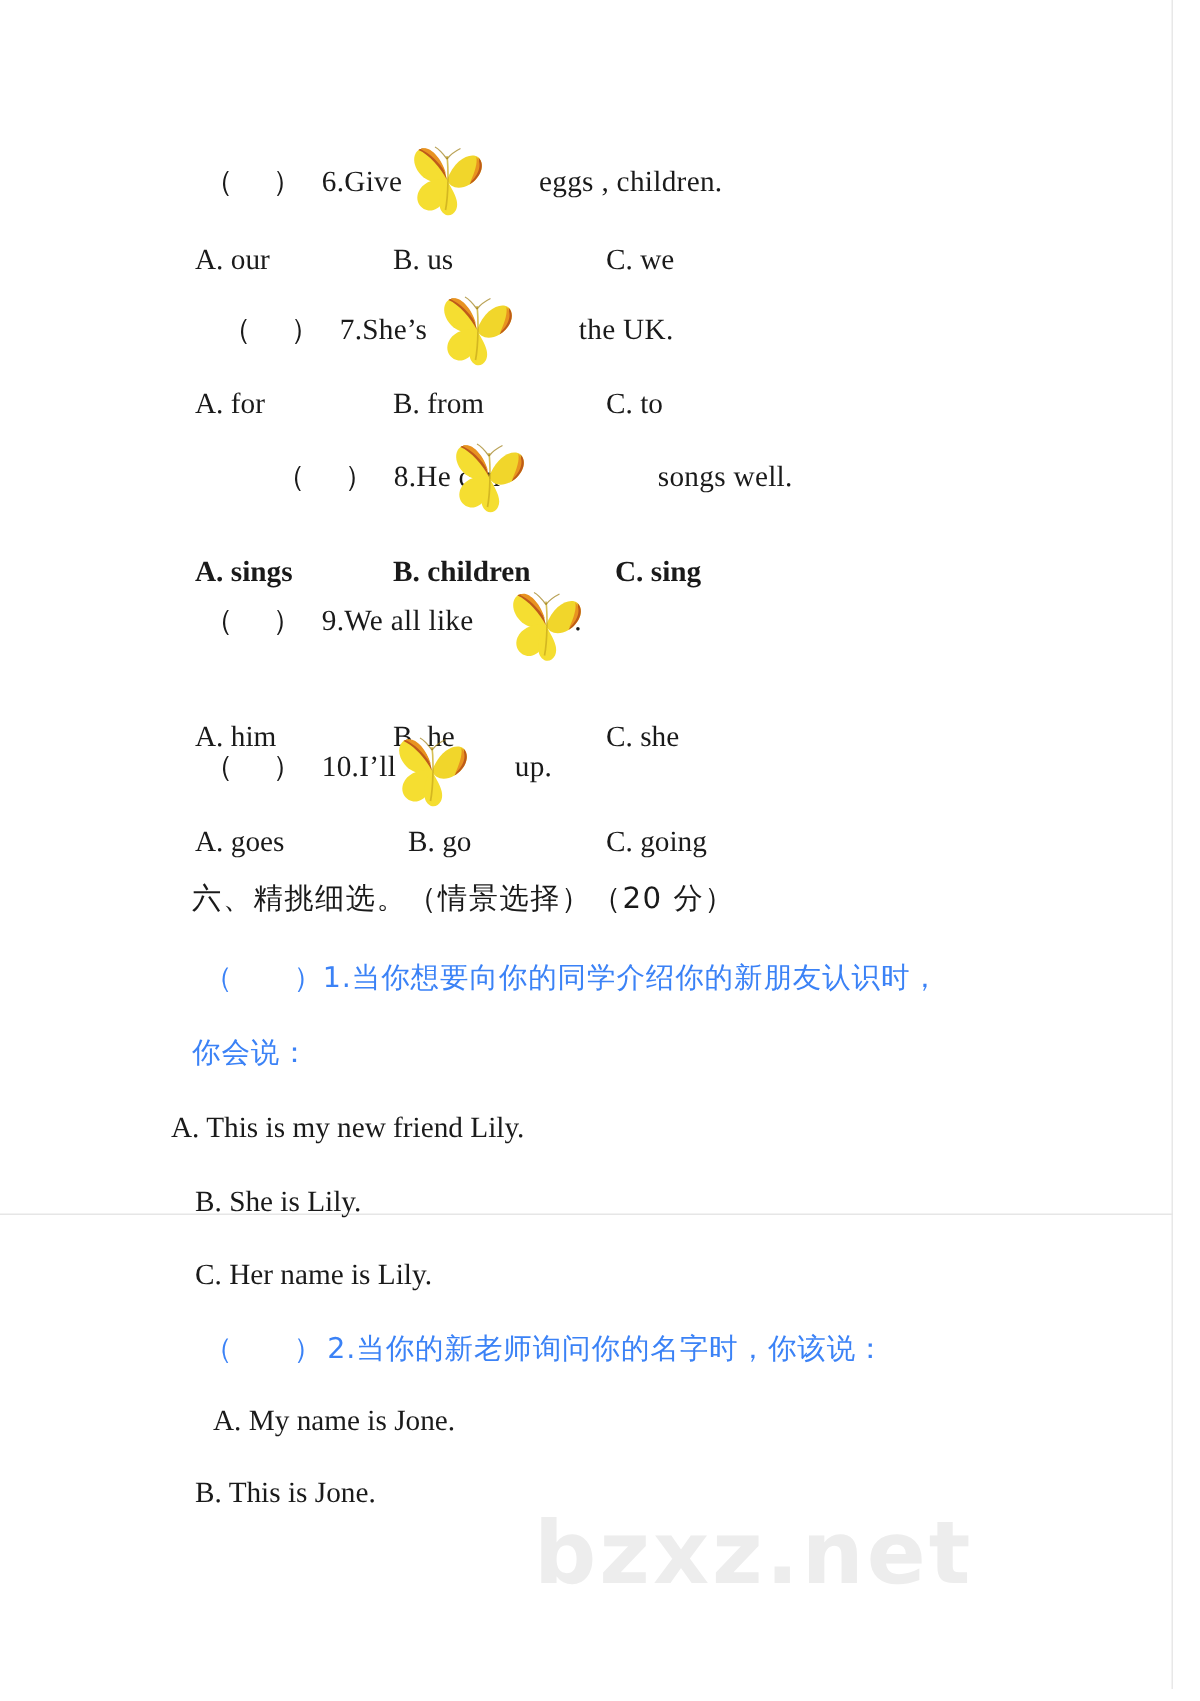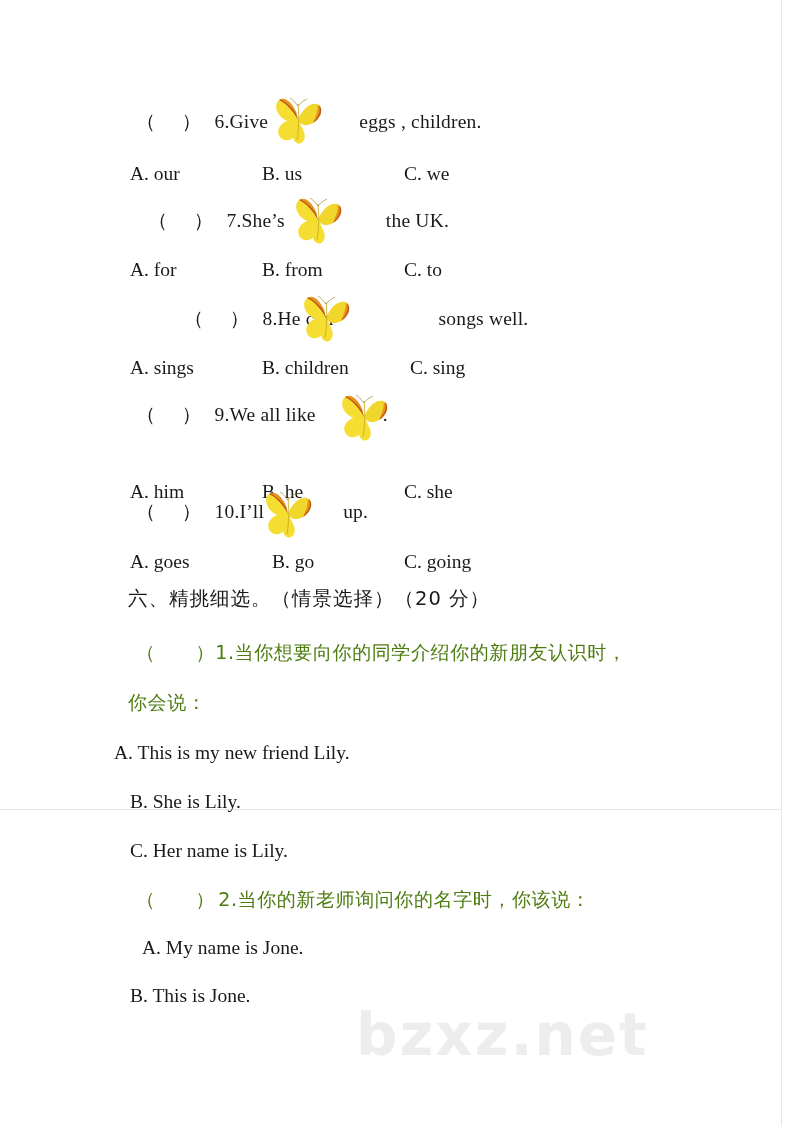--- a/index.html
+++ b/index.html
@@ -64,21 +64,21 @@
     font-size: 19.5px;
     letter-spacing: 0.2px;
   }
   .opt-line {
     font-size: 19.5px;
   }
   .cn-line {
     font-family: "DejaVu Sans", "Liberation Sans", sans-serif;
     font-size: 19px;
     letter-spacing: 0.6px;
-    color: #4d7c0f;
+    color: #3b82f6;
   }
   .cn-head {
     font-family: "DejaVu Sans", "Liberation Sans", sans-serif;
     font-size: 19.5px;
     letter-spacing: 1px;
     color: #1a1a1a;
   }
 
   .paren {
     display: inline-block;
@@ -201,21 +201,21 @@
           <path d="M30 30 C35 16, 46 11, 51 15 C56 20, 52 29, 45 33 C38 37, 32 35, 30 30 Z" fill="#F1D62B"></path>
           <path d="M51 15 C56 20, 52 29, 45 33 C49 26, 52 19, 51 15 Z" fill="#BE5A1A"></path>
           <path d="M49.5 14.5 C54 19, 51 27, 45.5 31.5 C48.5 25, 50.5 18.5, 49.5 14.5 Z" fill="#E89320"></path>
           <path d="M30 30 C33 36, 39 44, 36 50 C33 56, 26 54, 25 47 C24 40, 27 33, 30 30 Z" fill="#F5DE31"></path>
           <path d="M30 14 C31 22, 31 40, 29 50" stroke="#C8A91C" stroke-width="1.1" fill="none" opacity="0.75"></path>
           <path d="M30 16 C27 12, 24 9, 22 8" stroke="#9c7c12" stroke-width="0.9" fill="none" opacity="0.7"></path>
           <path d="M30 16 C33 12, 37 10, 39 9" stroke="#9c7c12" stroke-width="0.9" fill="none" opacity="0.7"></path>
         </g>
       </svg>
     </div>
-    <div class="opt-row" style="top:357px;">
+    <div class="opt-row" style="top:371px;font-weight:bold;">
       <span class="oa"><span>A.</span> <span>sings</span></span>
       <span class="ob"><span>B.</span> <span>children</span></span>
       <span class="oc" style="left:410px;"><span>C.</span> <span>sing</span></span>
     </div>
 
     <div class="line q-line" style="left:136px; top:405px;">
       <span class="paren"><span>（</span><span style="display:inline-block;width:26px;"></span><span>）</span></span>
       <span style="display:inline-block;width:8px;"></span><span>9.</span><span>We all like</span>
       <span class="blankgap" style="width:62px;"></span><span>.</span>
     </div>

